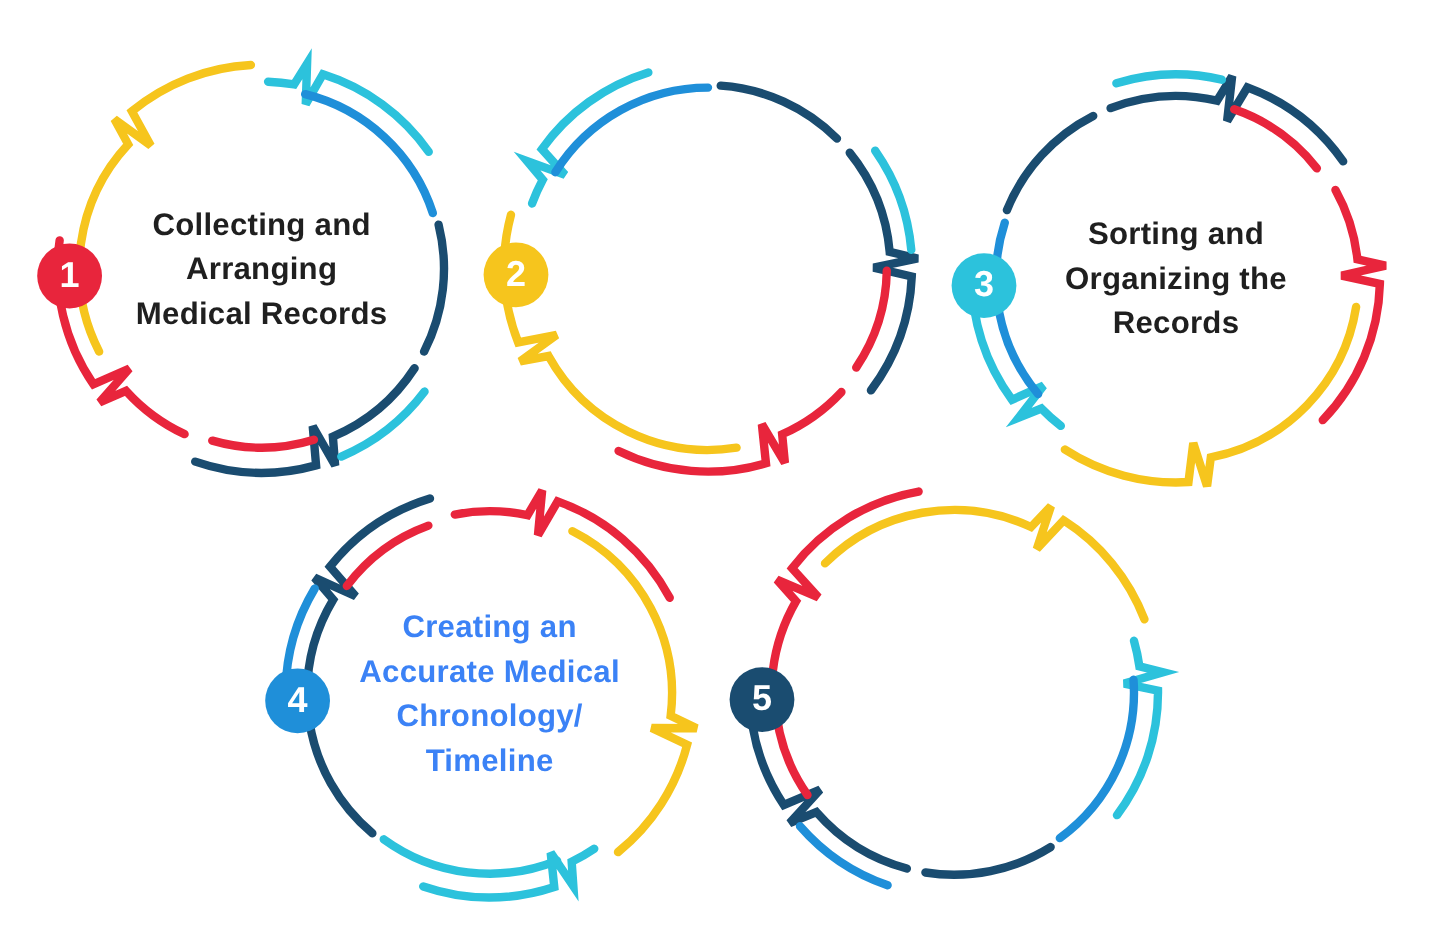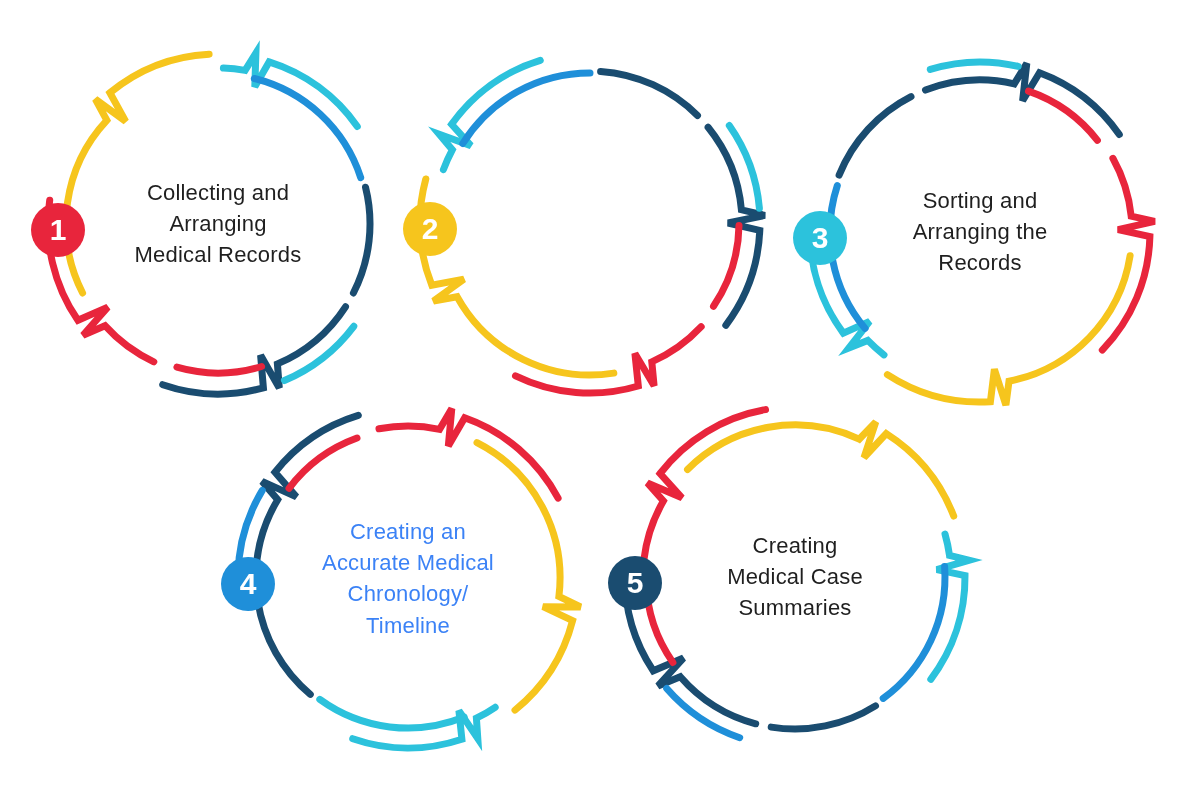--- a/index.html
+++ b/index.html
@@ -16,22 +16,22 @@
     position:absolute;left:13px;top:179px;
     width:54px;height:54px;border-radius:50%;
     display:flex;align-items:center;justify-content:center;
     color:#ffffff;font-weight:bold;font-size:30px;
     z-index:3;
   }
   .label{
     position:absolute;left:50%;top:50%;
     transform:translate(-50%,-50%);
     width:282px;text-align:center;
-    font-size:22px;line-height:1.42;
-    color:#1f1f1f;font-weight:400;letter-spacing:.2px;
+    font-size:26px;line-height:1.42;
+    color:#1f1f1f;font-weight:700;letter-spacing:.2px;
     white-space:pre-line;
     z-index:2;
   }
 </style>
 </head>
 <body>
 
 <div class="canvas" style="background: rgb(255, 255, 255);">
 
   <section class="step" style="left: 18px; top: 24px;">
@@ -83,21 +83,21 @@
           <path d="M 145.5 58.1 A 152 152 0 0 1 234.2 51.9 L 246.8 31.4 L 242.6 68.8 L 259.5 40.8 A 170 170 0 0 1 339.3 102.5 " fill="none" stroke="#1A4C70" stroke-width="7" stroke-linecap="round" stroke-linejoin="miter"></path>
           <path d="M 248.5 59.1 A 149 149 0 0 1 317.4 108.3 " fill="none" stroke="#E8253C" stroke-width="7" stroke-linecap="round" stroke-linejoin="miter"></path>
           <path d="M 150.3 37.4 A 170 170 0 0 1 238.2 34.4 " fill="none" stroke="#2CC2DC" stroke-width="7" stroke-linecap="round" stroke-linejoin="miter"></path>
           <path d="M 332.9 126.3 A 152 152 0 0 1 351.2 184.1 L 374.7 189.3 L 338.0 197.6 L 369.9 204.5 A 170 170 0 0 1 322.3 318.1 " fill="none" stroke="#E8253C" stroke-width="7" stroke-linecap="round" stroke-linejoin="miter"></path>
         </svg>
       </div>
     <div class="badge" style="background: rgb(44, 194, 220);">
       <span>3</span>
     </div>
     <div class="label" style="color: rgb(31, 31, 31);">Sorting and
-Arranging the
+Organizing the
 Records</div>
   </section>
 
   <section class="step" style="left: 208px; top: 378px;">
     <div class="ring">
         <svg viewBox="0 0 400 400">
           <path d="M 269.0 64.6 A 152 152 0 0 1 350.9 218.5 L 372.6 228.9 L 335.0 228.7 L 364.6 242.6 A 170 170 0 0 1 307.0 332.1 " fill="none" stroke="#F6C51D" stroke-width="7" stroke-linecap="round" stroke-linejoin="miter"></path>
           <path d="M 287.2 329.3 A 156 156 0 0 1 268.4 340.2 L 269.8 360.5 L 250.9 332.6 L 253.9 361.2 A 170 170 0 0 1 144.7 360.7 " fill="none" stroke="#2CC2DC" stroke-width="7" stroke-linecap="round" stroke-linejoin="miter"></path>
           <path d="M 256.2 339.1 A 150 150 0 0 1 111.8 321.4 " fill="none" stroke="#2CC2DC" stroke-width="7" stroke-linecap="round" stroke-linejoin="miter"></path>
           <path d="M 102.3 316.4 A 152 152 0 0 1 49.9 223.8 " fill="none" stroke="#1A4C70" stroke-width="7" stroke-linecap="round" stroke-linejoin="miter"></path>
@@ -125,18 +125,15 @@
           <path d="M 280.5 328.9 A 152 152 0 0 1 176.2 350.1 " fill="none" stroke="#1A4C70" stroke-width="7" stroke-linecap="round" stroke-linejoin="miter"></path>
           <path d="M 160.7 346.8 A 152 152 0 0 1 85.3 299.7 L 63.0 308.9 L 88.4 281.1 L 58.2 293.8 A 170 170 0 0 1 30.0 197.0 " fill="none" stroke="#1A4C70" stroke-width="7" stroke-linecap="round" stroke-linejoin="miter"></path>
           <path d="M 77.9 285.5 A 149 149 0 0 1 51.1 205.2 " fill="none" stroke="#E8253C" stroke-width="7" stroke-linecap="round" stroke-linejoin="miter"></path>
           <path d="M 144.7 360.7 A 170 170 0 0 1 71.7 311.5 " fill="none" stroke="#1F8FD9" stroke-width="7" stroke-linecap="round" stroke-linejoin="miter"></path>
           <path d="M 49.1 181.5 A 152 152 0 0 1 68.4 124.0 L 52.4 106.0 L 87.0 120.8 L 65.1 96.5 A 170 170 0 0 1 170.5 32.6 " fill="none" stroke="#E8253C" stroke-width="7" stroke-linecap="round" stroke-linejoin="miter"></path>
         </svg>
       </div>
     <div class="badge" style="background: rgb(26, 76, 112);">
       <span>5</span>
     </div>
-    <div class="label" style="color: rgb(31, 31, 31);">Creating
-Medical Case
-Summaries</div>
   </section>
 
 </div>
 
 </body></html>

